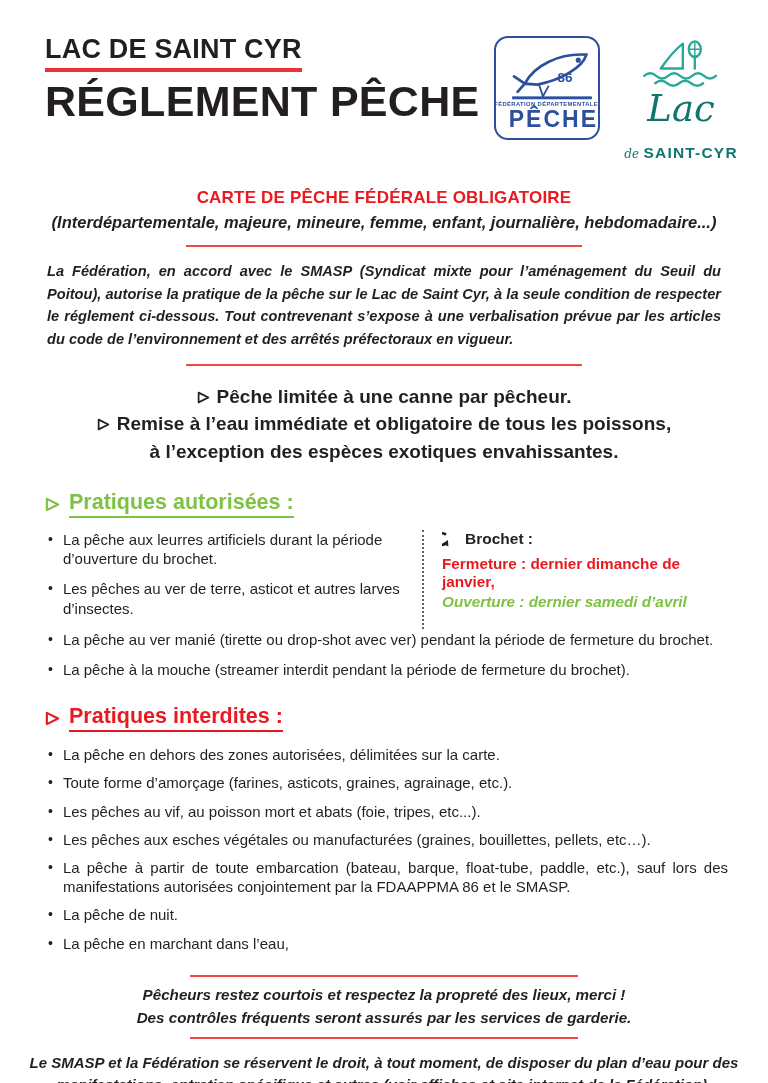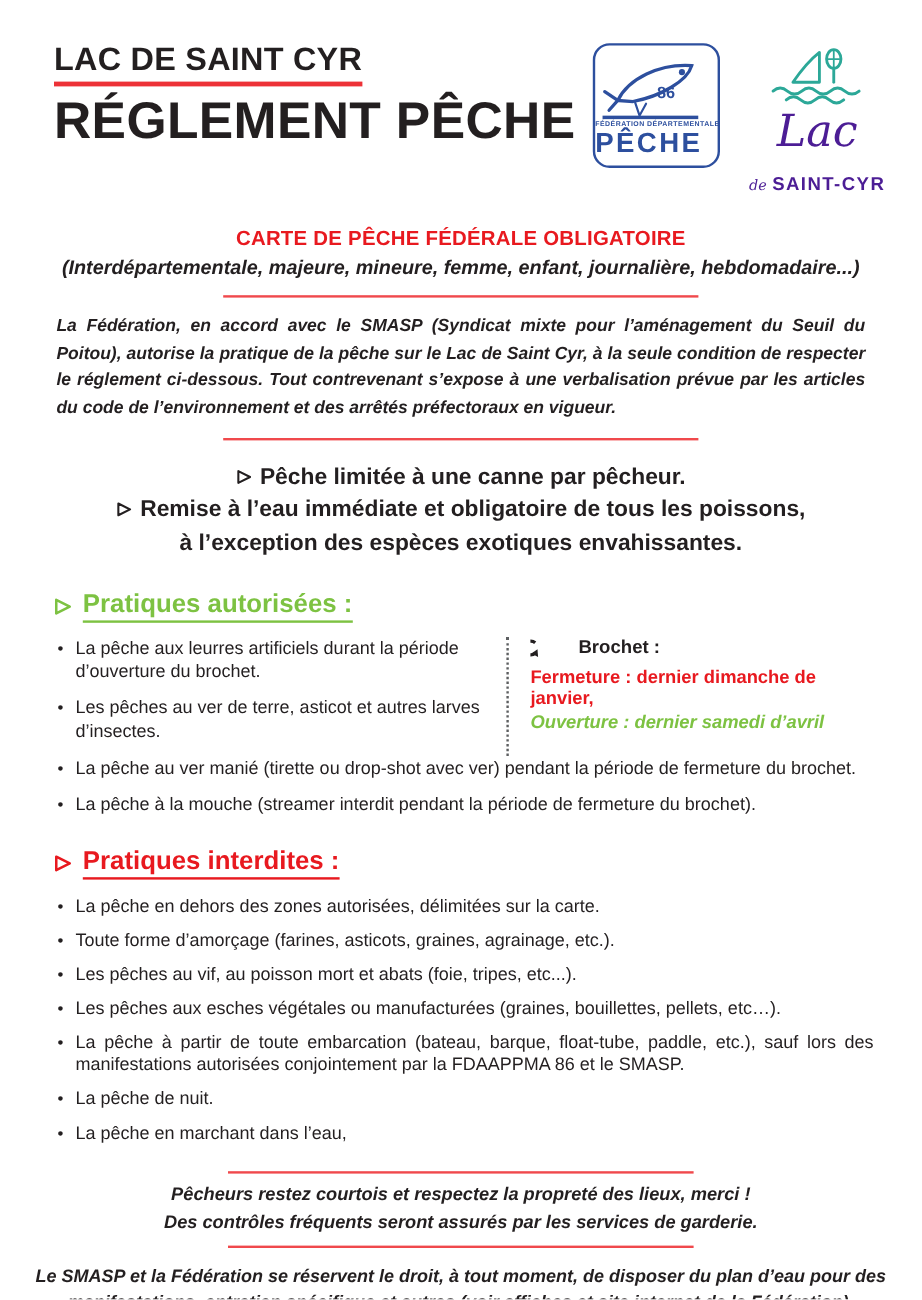--- a/index.html
+++ b/index.html
@@ -11,26 +11,26 @@
   }
   
   .header { display:flex; justify-content:space-between; align-items:flex-start; padding:36px 26px 0 45px; }
   .title-block h1 { font-size:27px; font-weight:bold; letter-spacing:0.2px; line-height:1; }
   .t1wrap { display:inline-block; }
   .red-underline { height:3.5px; background:#ed3237; margin-top:5px; }
   .title-block h2 { font-size:43px; font-weight:bold; letter-spacing:0.3px; line-height:1.05; margin-top:7px; }
   .logos { display:flex; gap:20px; align-items:flex-start; }
   .fed-logo {
     width:106px; height:104px; border:2.5px solid #2d4f9e; border-radius:14px;
-    display:flex; flex-direction:column; align-items:flex-start; justify-content:flex-start;
+    display:flex; flex-direction:column; align-items:flex-end; justify-content:flex-start;
     padding-top:4px; color:#2d4f9e; background:#fff;
   }
   .fed-sub { font-size:5.8px; font-weight:bold; letter-spacing:0.4px; white-space:nowrap; margin-top:1px; }
   .fed-title { font-size:23px; font-weight:bold; letter-spacing:2px; line-height:1.1; }
-  .lac-logo { width:122px; text-align:center; color:#4c1d95; margin-top:2px; }
+  .lac-logo { width:122px; text-align:center; color:#0f766e; margin-top:2px; }
   .lac-script { font-family:"DejaVu Serif", serif; font-style:italic; font-size:37px; line-height:0.8; margin-top:2px; }
   .lac-line { margin-top:20px; white-space:nowrap; }
   .lac-de { font-family:"DejaVu Serif", serif; font-style:italic; font-size:12px; }
   .lac-name { font-size:15.5px; font-weight:bold; letter-spacing:1.2px; }
   
   .main-title { text-align:center; color:#e8191f; font-size:17px; font-weight:bold; margin-top:26px; letter-spacing:0.2px; }
   .subtitle { text-align:center; font-size:16.5px; font-weight:bold; font-style:italic; margin-top:5px; }
   .red-rule { width:396px; height:2.5px; background:#f0494c; margin:13px auto; }
   .lead { font-style:italic; font-weight:bold; font-size:14.6px; line-height:1.55; margin:0 47px; text-align:justify; }
   
@@ -45,21 +45,21 @@
   .blist { list-style:none; margin:12px 40px 0 48px; }
   .bitem { display:flex; gap:10px; font-size:15px; line-height:1.28; margin-bottom:11px; }
   .dot { flex:0 0 auto; font-size:14px; line-height:1.35; }
   .btxt { flex:1; }
   .justify .btxt { text-align:justify; }
   
   .twocol { display:flex; margin:12px 38px 0 48px; }
   .col-left { flex:1; padding-right:14px; }
   .col-left .blist { margin:0; }
   .col-right { width:308px; border-left:2px dotted #5d5f61; padding-left:18px; }
-  .brochet-head { font-weight:bold; font-size:15.5px; display:flex; align-items:center; gap:24px; }
+  .brochet-head { font-weight:bold; font-size:15.5px; display:flex; align-items:center; gap:7px; }
   .brochet-close { color:#e8191f; font-weight:bold; font-size:15.3px; margin-top:7px; }
   .brochet-open { color:#7dc242; font-weight:bold; font-style:italic; font-size:15.3px; margin-top:2px; }
   .full-list { margin-top:1px; }
   .forbidden-list { margin-top:13px; }
   .forbidden-list .bitem { margin-bottom:9px; }
   
   .footer-notice { margin-top:22px; text-align:center; }
   .footer-rule { width:388px; height:2.5px; background:#f0494c; margin:0 auto; }
   .footer-text { font-weight:bold; font-style:italic; font-size:15.2px; line-height:1.5; margin:7px 0; }
   .legal { margin:13px 22px 0; text-align:center; font-weight:bold; font-style:italic; font-size:15px; line-height:1.45; }

